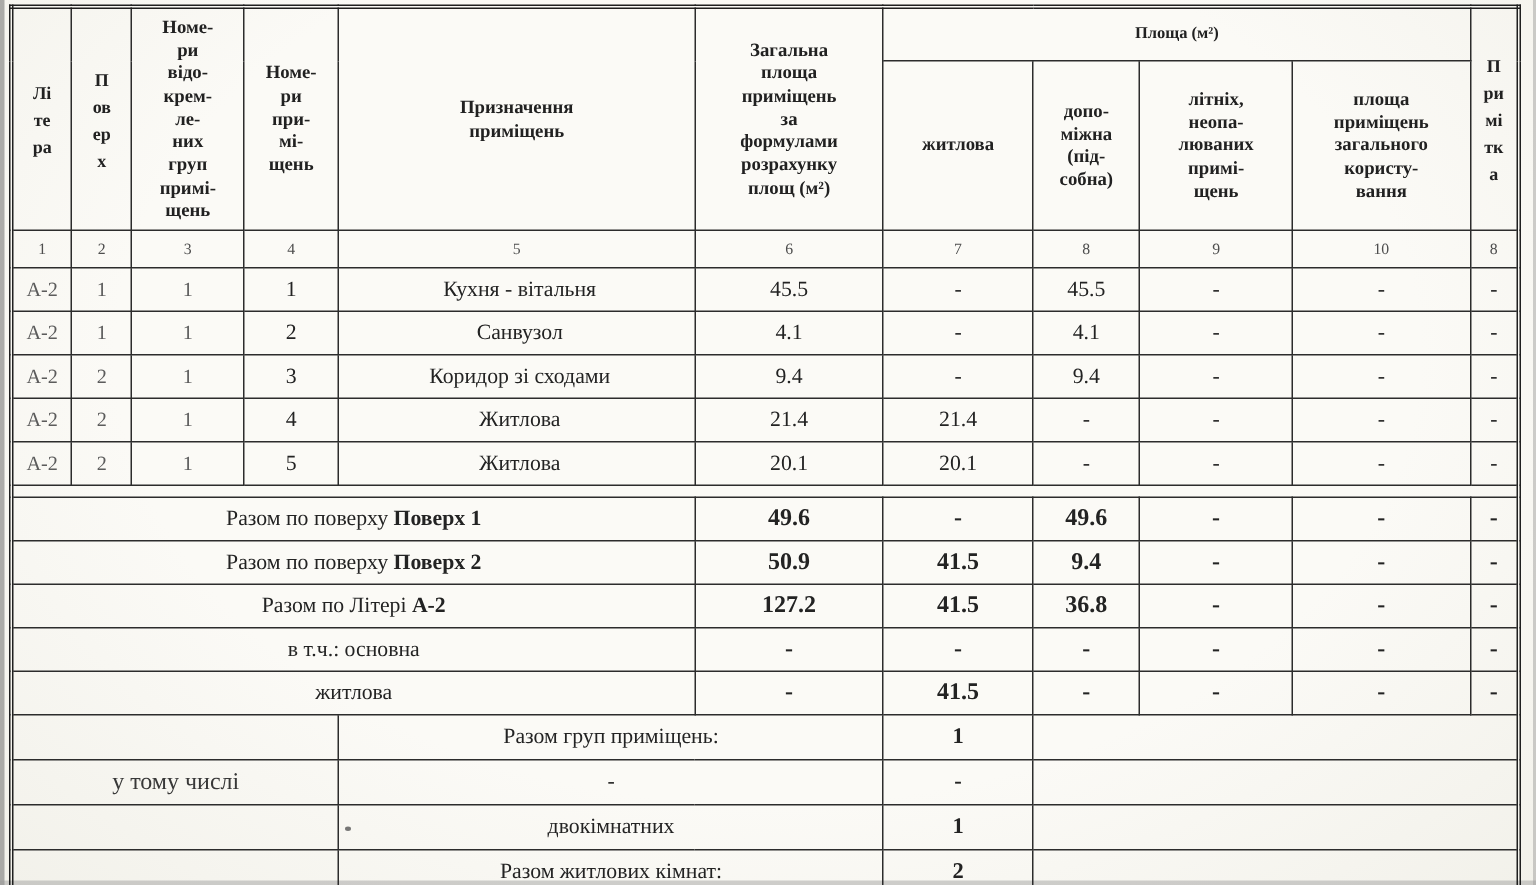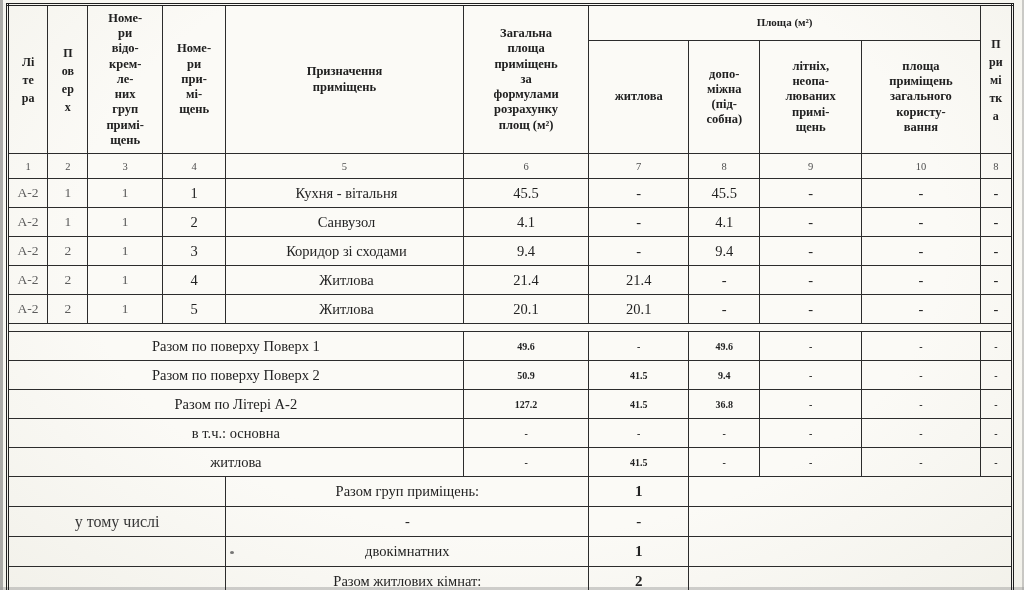--- a/index.html
+++ b/index.html
@@ -29,22 +29,22 @@
 
   .numrow td { height:24px; font-size:10.5px; color:#4f4f4f; }
 
   tbody td { font-size:14.5px; height:28px; color:#262626; }
   td.left  { text-align:center; padding-left:6px; }
   td.faint { color:#5d5d5d; font-size:13.5px; }
 
   tr.sep td { height:7px; padding:0; }
 
   tr.sum td.sum-label { font-size:14.5px; }
-  tr.sum td.sum-label b { font-weight:normal;text-align:center; }
-  tr.sum td.sum-val { font-weight:bold; font-size:10px; }
+  tr.sum td.sum-label b { font-weight:bold;text-align:center; }
+  tr.sum td.sum-val { font-weight:bold; font-size:16px; }
 
   tr.bot td { height:29px; }
   td.bot-left  { font-size:16px; color:#3a3a3a; }
   td.bot-label { font-weight:normal; font-size:14.5px; }
   td.bot-val   { font-weight:bold; font-size:15px; }
 </style>
 </head>
 <body>
 
 <div class="page">

